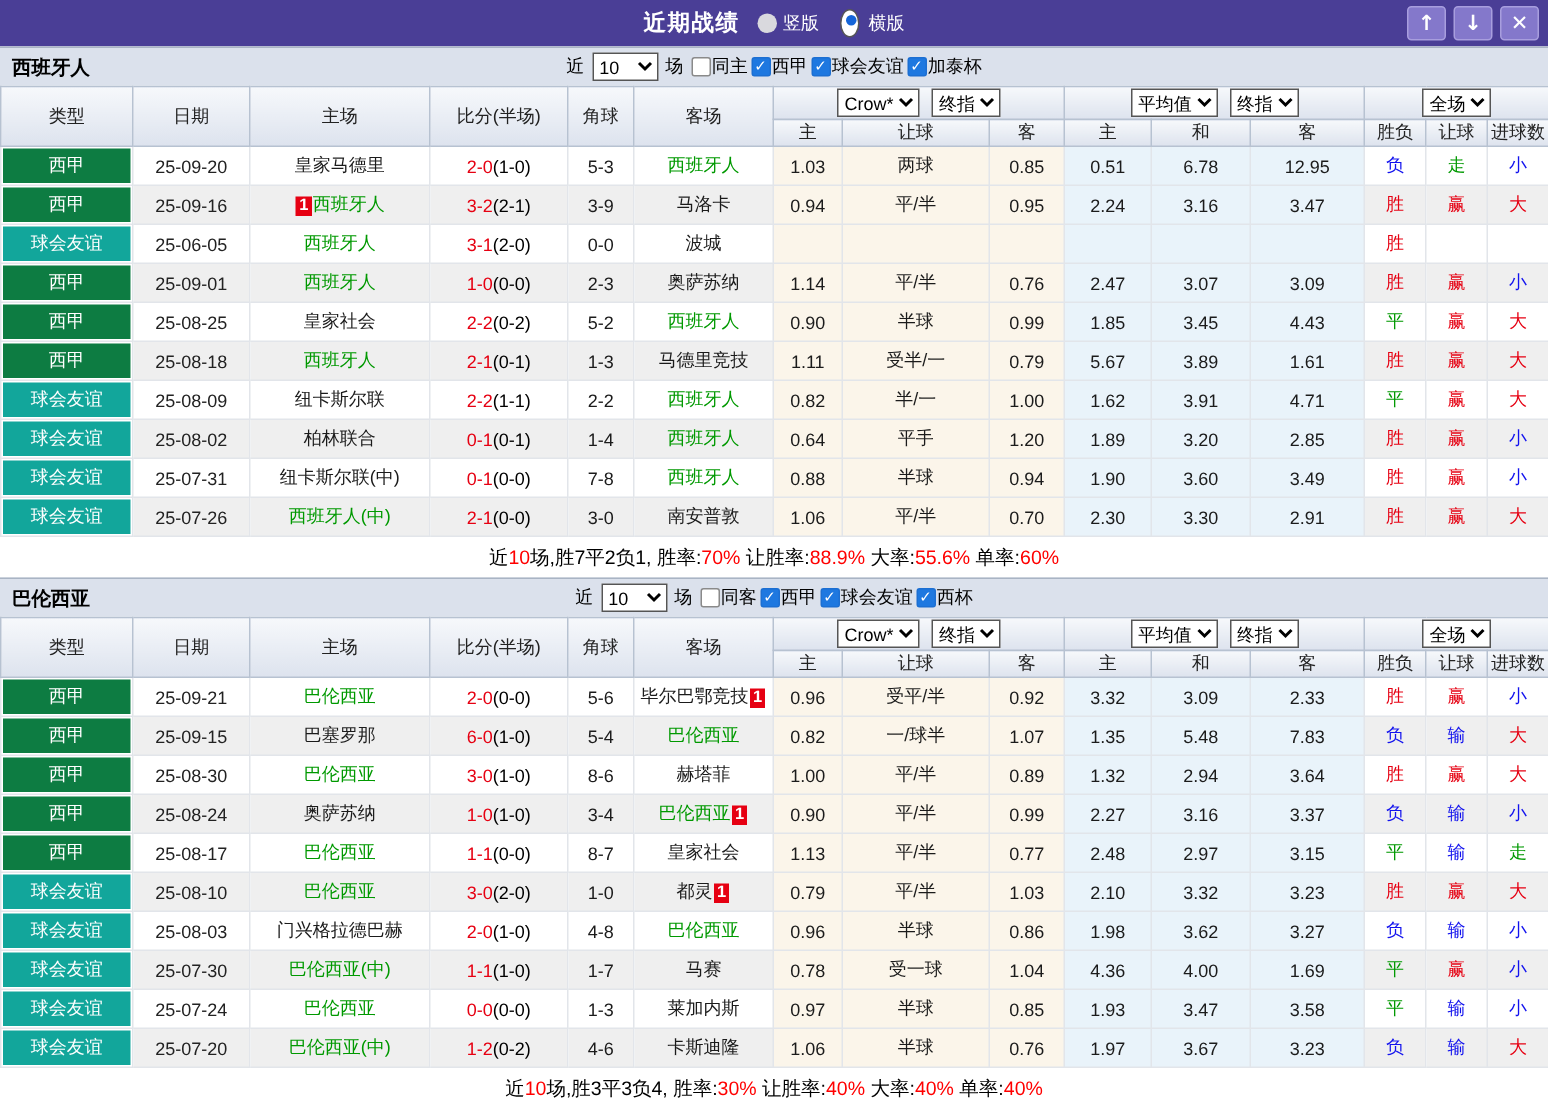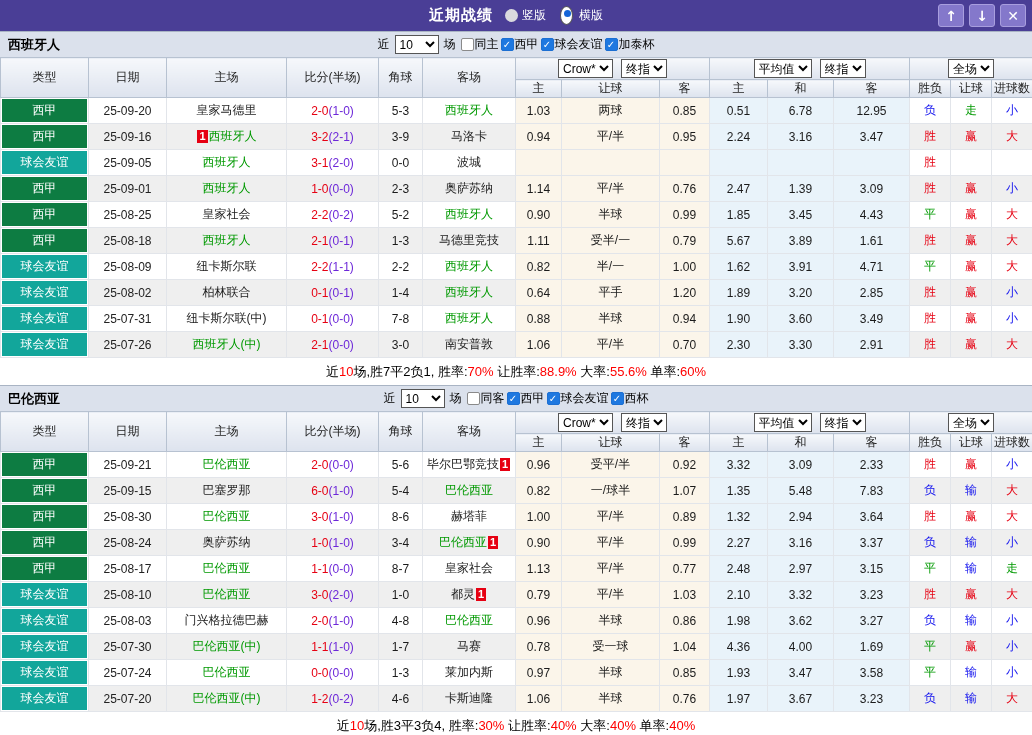--- a/index.html
+++ b/index.html
@@ -59,21 +59,21 @@
   }
   tr.even td { background:#efefef; }
   td.c-odds { background:#fbf5ea !important; }
   td.c-avg  { background:#e9f3fa !important; }
   td.c-type { padding:1px; background:#fff !important; }
   .type-block {
     height:100%; color:#fff; display:flex; align-items:center; justify-content:center; font-size:12px;
   }
   td.c-date { color:#222; }
   .sc-main { color:#e60012; }
-  .sc-half { color:#6d28d9; }
+  .sc-half { color:#000000; }
   .team-green { color:#009900; }
   .badge1 {
     display:inline-block; background:#e60012; color:#fff; font-size:11px; line-height:13px;
     padding:0 2px; margin:0 1px; font-weight:bold;
   }
   
   .summary {
     height:27px; display:flex; align-items:center; justify-content:center;
     font-size:13px; background:#fff; white-space:pre; color:#000;
   }
@@ -206,21 +206,21 @@
           <td class="c-avg">3.16</td>
           <td class="c-avg">3.47</td>
           <td class="c-res" style="color: rgb(230, 0, 18);">胜</td>
           <td class="c-res" style="color: rgb(230, 0, 18);">赢</td>
           <td class="c-res" style="color: rgb(230, 0, 18);">大</td>
         </tr>
         <tr class="odd">
           <td class="c-type">
             <div class="type-block" style="background: rgb(18, 166, 155);">球会友谊</div>
           </td>
-          <td class="c-date">25-09-05</td>
+          <td class="c-date">25-06-05</td>
           <td class="c-team"><span class="team-green">西班牙人</span></td>
           <td class="c-score"><span class="sc-main">3-1</span><span class="sc-half">(2-0)</span></td>
           <td class="c-corner">0-0</td>
           <td class="c-team"><span>波城</span></td>
           <td class="c-odds"></td>
           <td class="c-odds"></td>
           <td class="c-odds"></td>
           <td class="c-avg"></td>
           <td class="c-avg"></td>
           <td class="c-avg"></td>
@@ -234,21 +234,21 @@
           </td>
           <td class="c-date">25-09-01</td>
           <td class="c-team"><span class="team-green">西班牙人</span></td>
           <td class="c-score"><span class="sc-main">1-0</span><span class="sc-half">(0-0)</span></td>
           <td class="c-corner">2-3</td>
           <td class="c-team"><span>奥萨苏纳</span></td>
           <td class="c-odds">1.14</td>
           <td class="c-odds">平/半</td>
           <td class="c-odds">0.76</td>
           <td class="c-avg">2.47</td>
-          <td class="c-avg">1.39</td>
+          <td class="c-avg">3.07</td>
           <td class="c-avg">3.09</td>
           <td class="c-res" style="color: rgb(230, 0, 18);">胜</td>
           <td class="c-res" style="color: rgb(230, 0, 18);">赢</td>
           <td class="c-res" style="color: rgb(18, 18, 238);">小</td>
         </tr>
         <tr class="odd">
           <td class="c-type">
             <div class="type-block" style="background: rgb(13, 124, 66);">西甲</div>
           </td>
           <td class="c-date">25-08-25</td>

